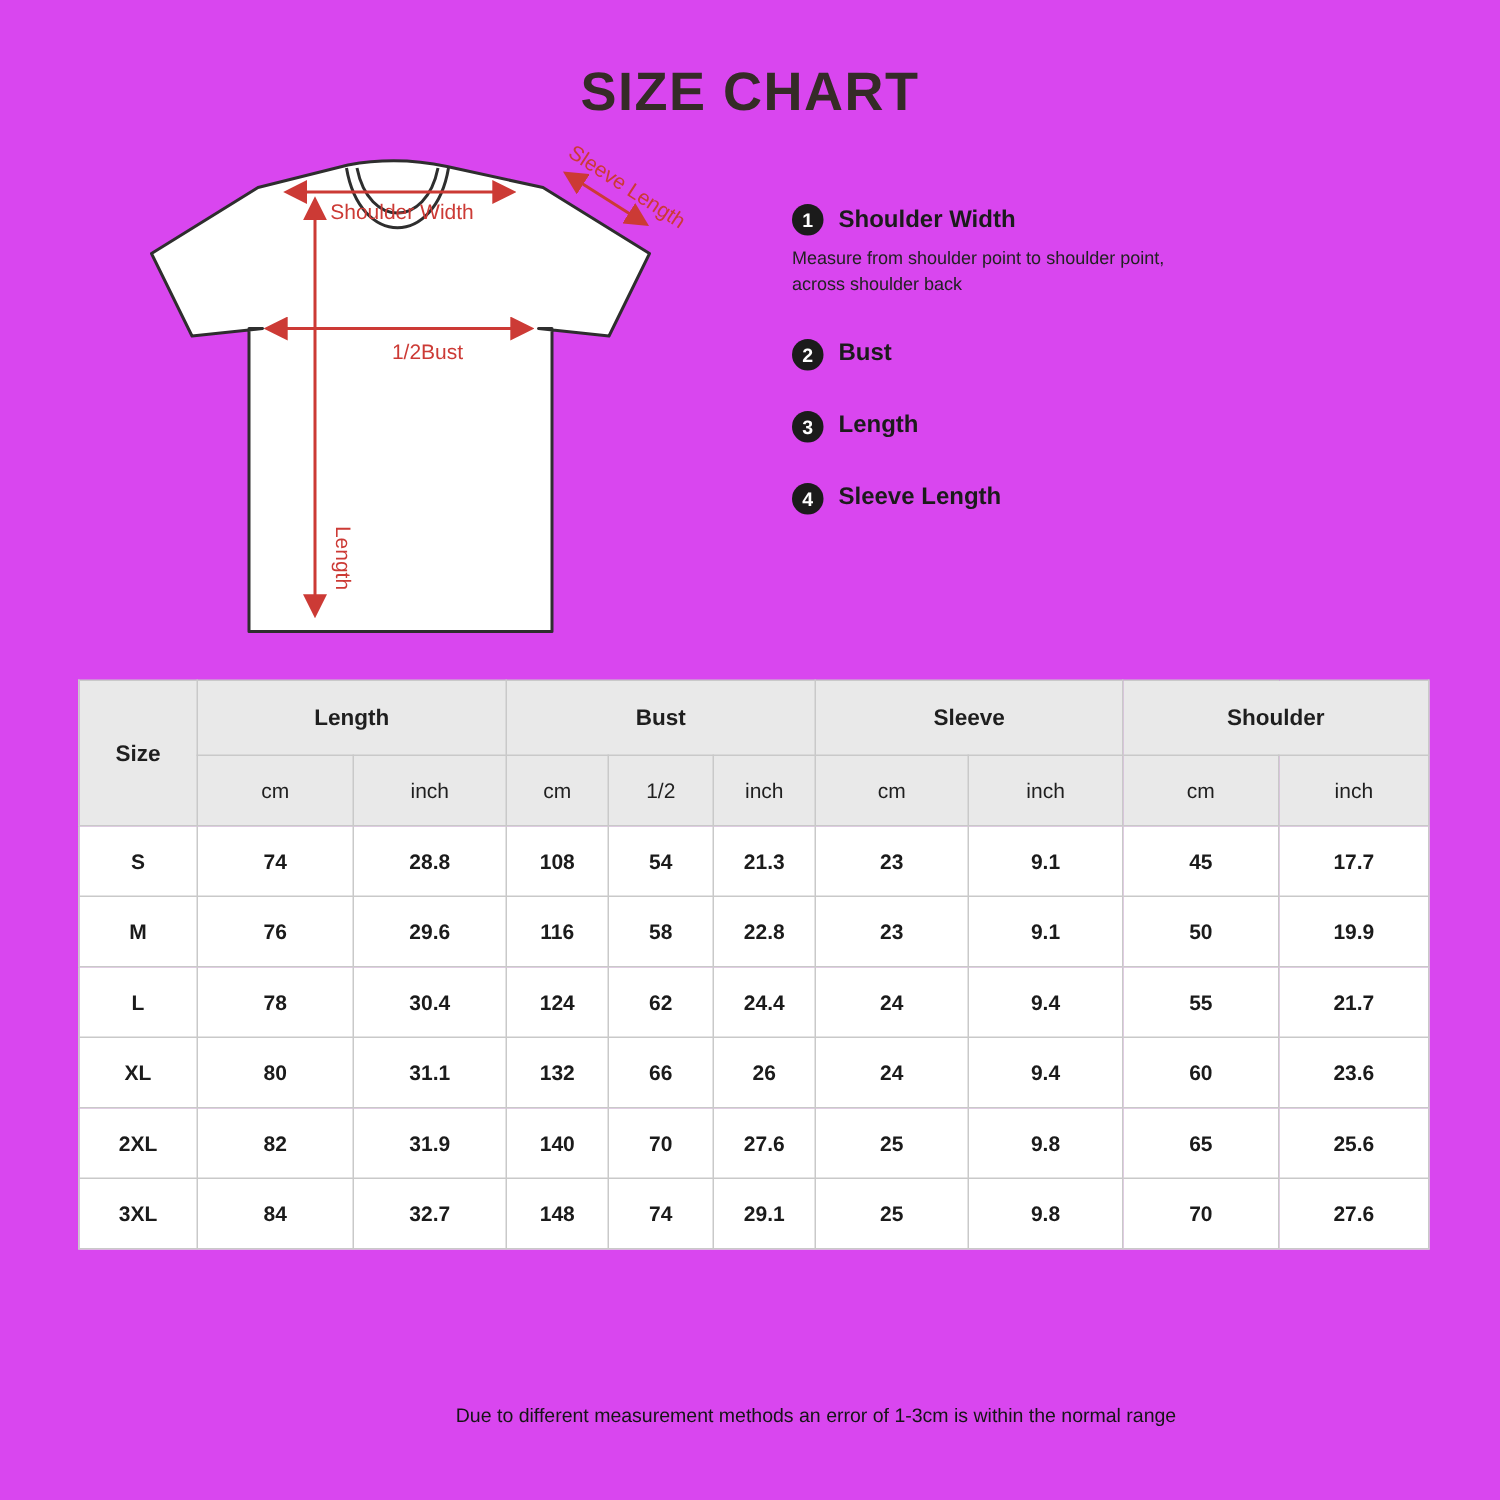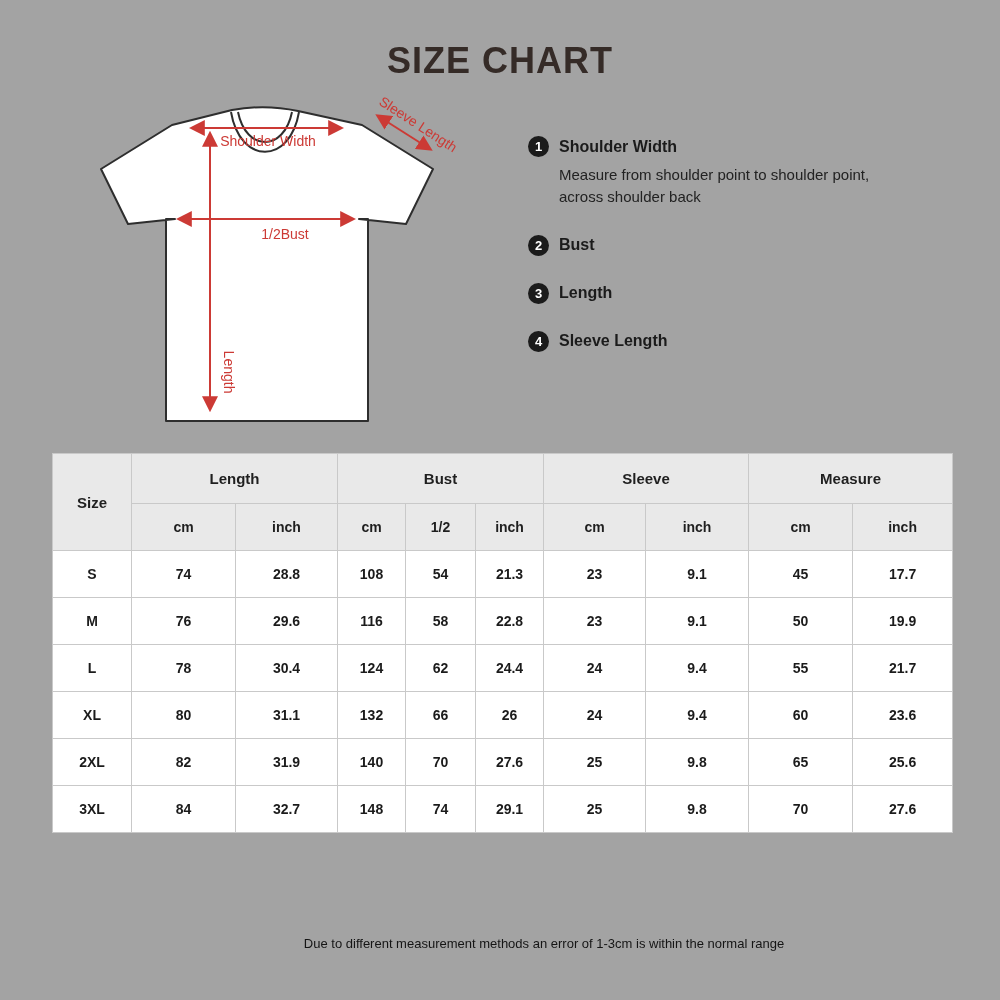--- a/index.html
+++ b/index.html
@@ -1,19 +1,19 @@
 <!DOCTYPE html>
 <html><head>
 <meta charset="utf-8">
 <style>
   * { margin: 0; padding: 0; box-sizing: border-box; }
   html, body { width: 1000px; height: 1000px; background: #ffffff; overflow: hidden; }
   body { font-family: "Liberation Sans", "DejaVu Sans", sans-serif; color: #1d1d1d; position: relative; }
 
-  .page { position: relative; width: 1000px; height: 1000px; background: #a3a3a3; }
+  .page { position: relative; width: 1000px; height: 1000px; background: #d946ef; }
 
   .page-title {
     position: absolute; top: 40px; left: 0; width: 100%;
     text-align: center; font-size: 36px; font-weight: bold;
     color: #352b27; letter-spacing: 1px;
   }
 
   
   .diagram-svg { position: absolute; left: 80px; top: 90px; width: 400px; height: 350px; }
 
@@ -21,35 +21,35 @@
   .legend { position: absolute; left: 528px; top: 136px; width: 430px; }
   .legend-item { margin-bottom: 27px; }
   .legend-head { display: flex; align-items: center; gap: 10px; }
   .legend-badge {
     width: 21px; height: 21px; border-radius: 50%; background: #1b1b1b;
     color: #ffffff; font-size: 13px; font-weight: bold;
     display: flex; align-items: center; justify-content: center; flex: 0 0 21px;
   }
   .legend-title { font-size: 16px; font-weight: bold; color: #1b1b1b; }
   .legend-desc {
-    margin-left: 31px; margin-top: 7px; font-size: 15px; color: #222;
+    margin-top: 7px; font-size: 12px; color: #222;
     line-height: 1.45; white-space: pre-line;
   }
 
   
   .size-table {
     position: absolute; left: 52px; top: 453px; width: 900px;
     border-collapse: collapse; table-layout: fixed;
   }
   .size-table th, .size-table td {
     border: 1px solid #c9c9c9; text-align: center; vertical-align: middle;
   }
   .size-table thead th { background: #e9e9e9; color: #1f1f1f; }
   .group-row th { height: 50px; font-size: 15px; font-weight: bold; }
-  .sub-row th { height: 47px; font-size: 14px; font-weight: bold; }
+  .sub-row th { height: 47px; font-size: 14px; font-weight: normal; }
   .size-table tbody tr { height: 47px; background: #ffffff; }
   .size-cell { font-size: 14px; font-weight: bold; color: #1b1b1b; }
   .value-cell { font-size: 14px; color: #1b1b1b; font-weight: bold; }
 
   
   .footer-note {
     position: absolute; left: 0; width: 100%; text-align: center;
     font-size: 13px; color: #151515; margin-left: 44px;
   }
   .footer-note.line1 { top: 936px; }
@@ -144,21 +144,21 @@
         <col style="width:103px">
         <col style="width:104px">
         <col style="width:100px">
     </colgroup>
     <thead>
       <tr class="group-row">
         <th rowspan="2">Size</th>
         <th colspan="2">Length</th>
         <th colspan="3">Bust</th>
         <th colspan="2">Sleeve</th>
-        <th colspan="2">Measure</th>
+        <th colspan="2">Shoulder</th>
       </tr>
       <tr class="sub-row">
         <th>cm</th>
         <th>inch</th>
         <th>cm</th>
         <th>1/2</th>
         <th>inch</th>
         <th>cm</th>
         <th>inch</th>
         <th>cm</th>

